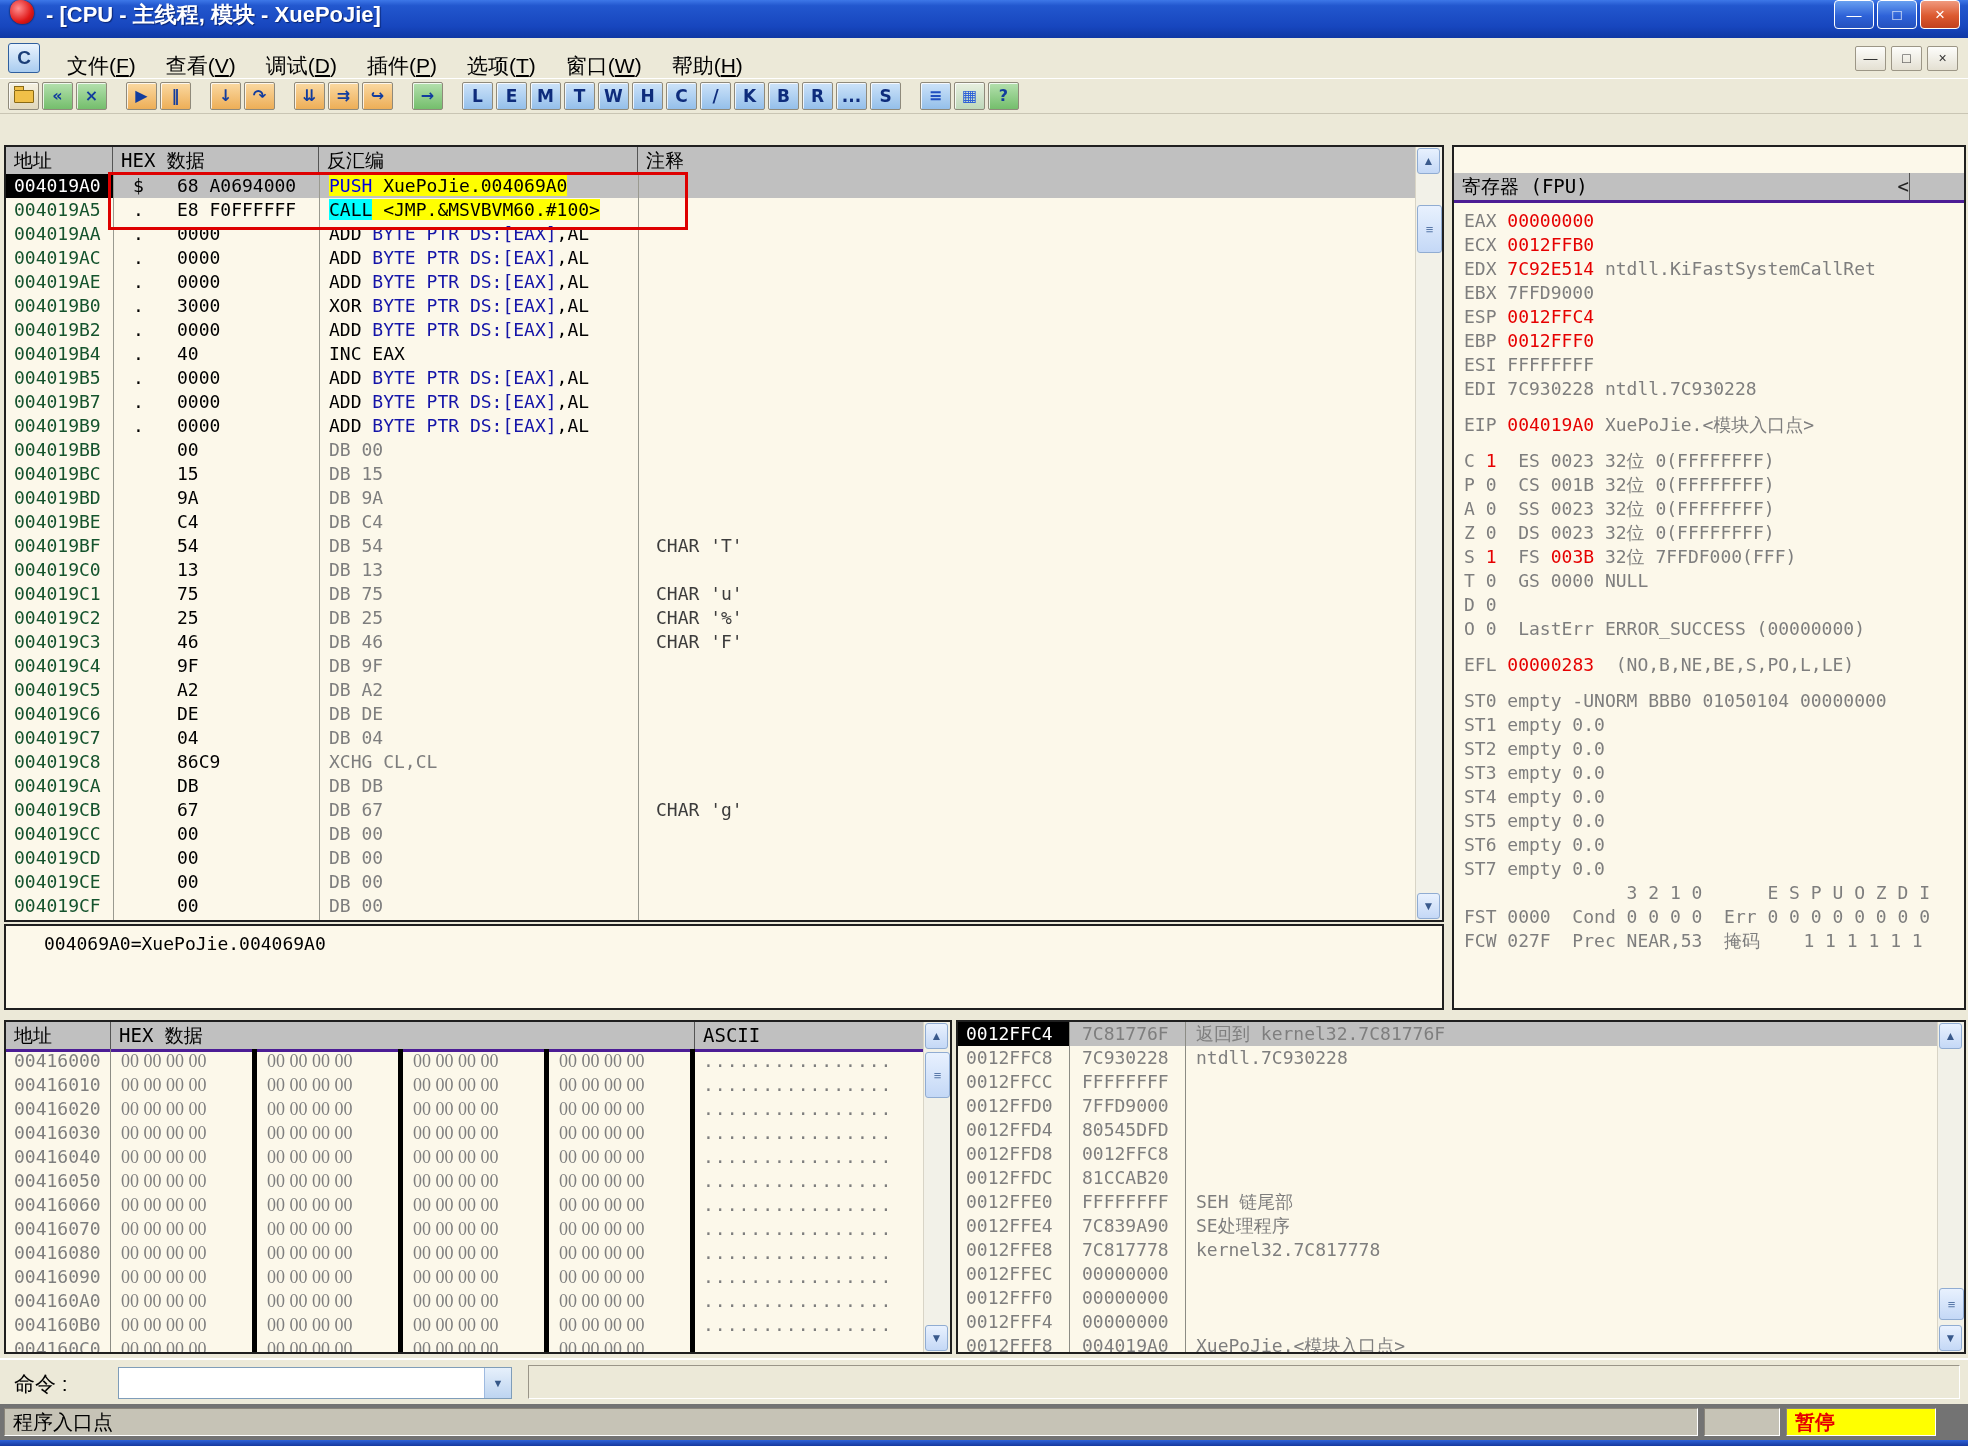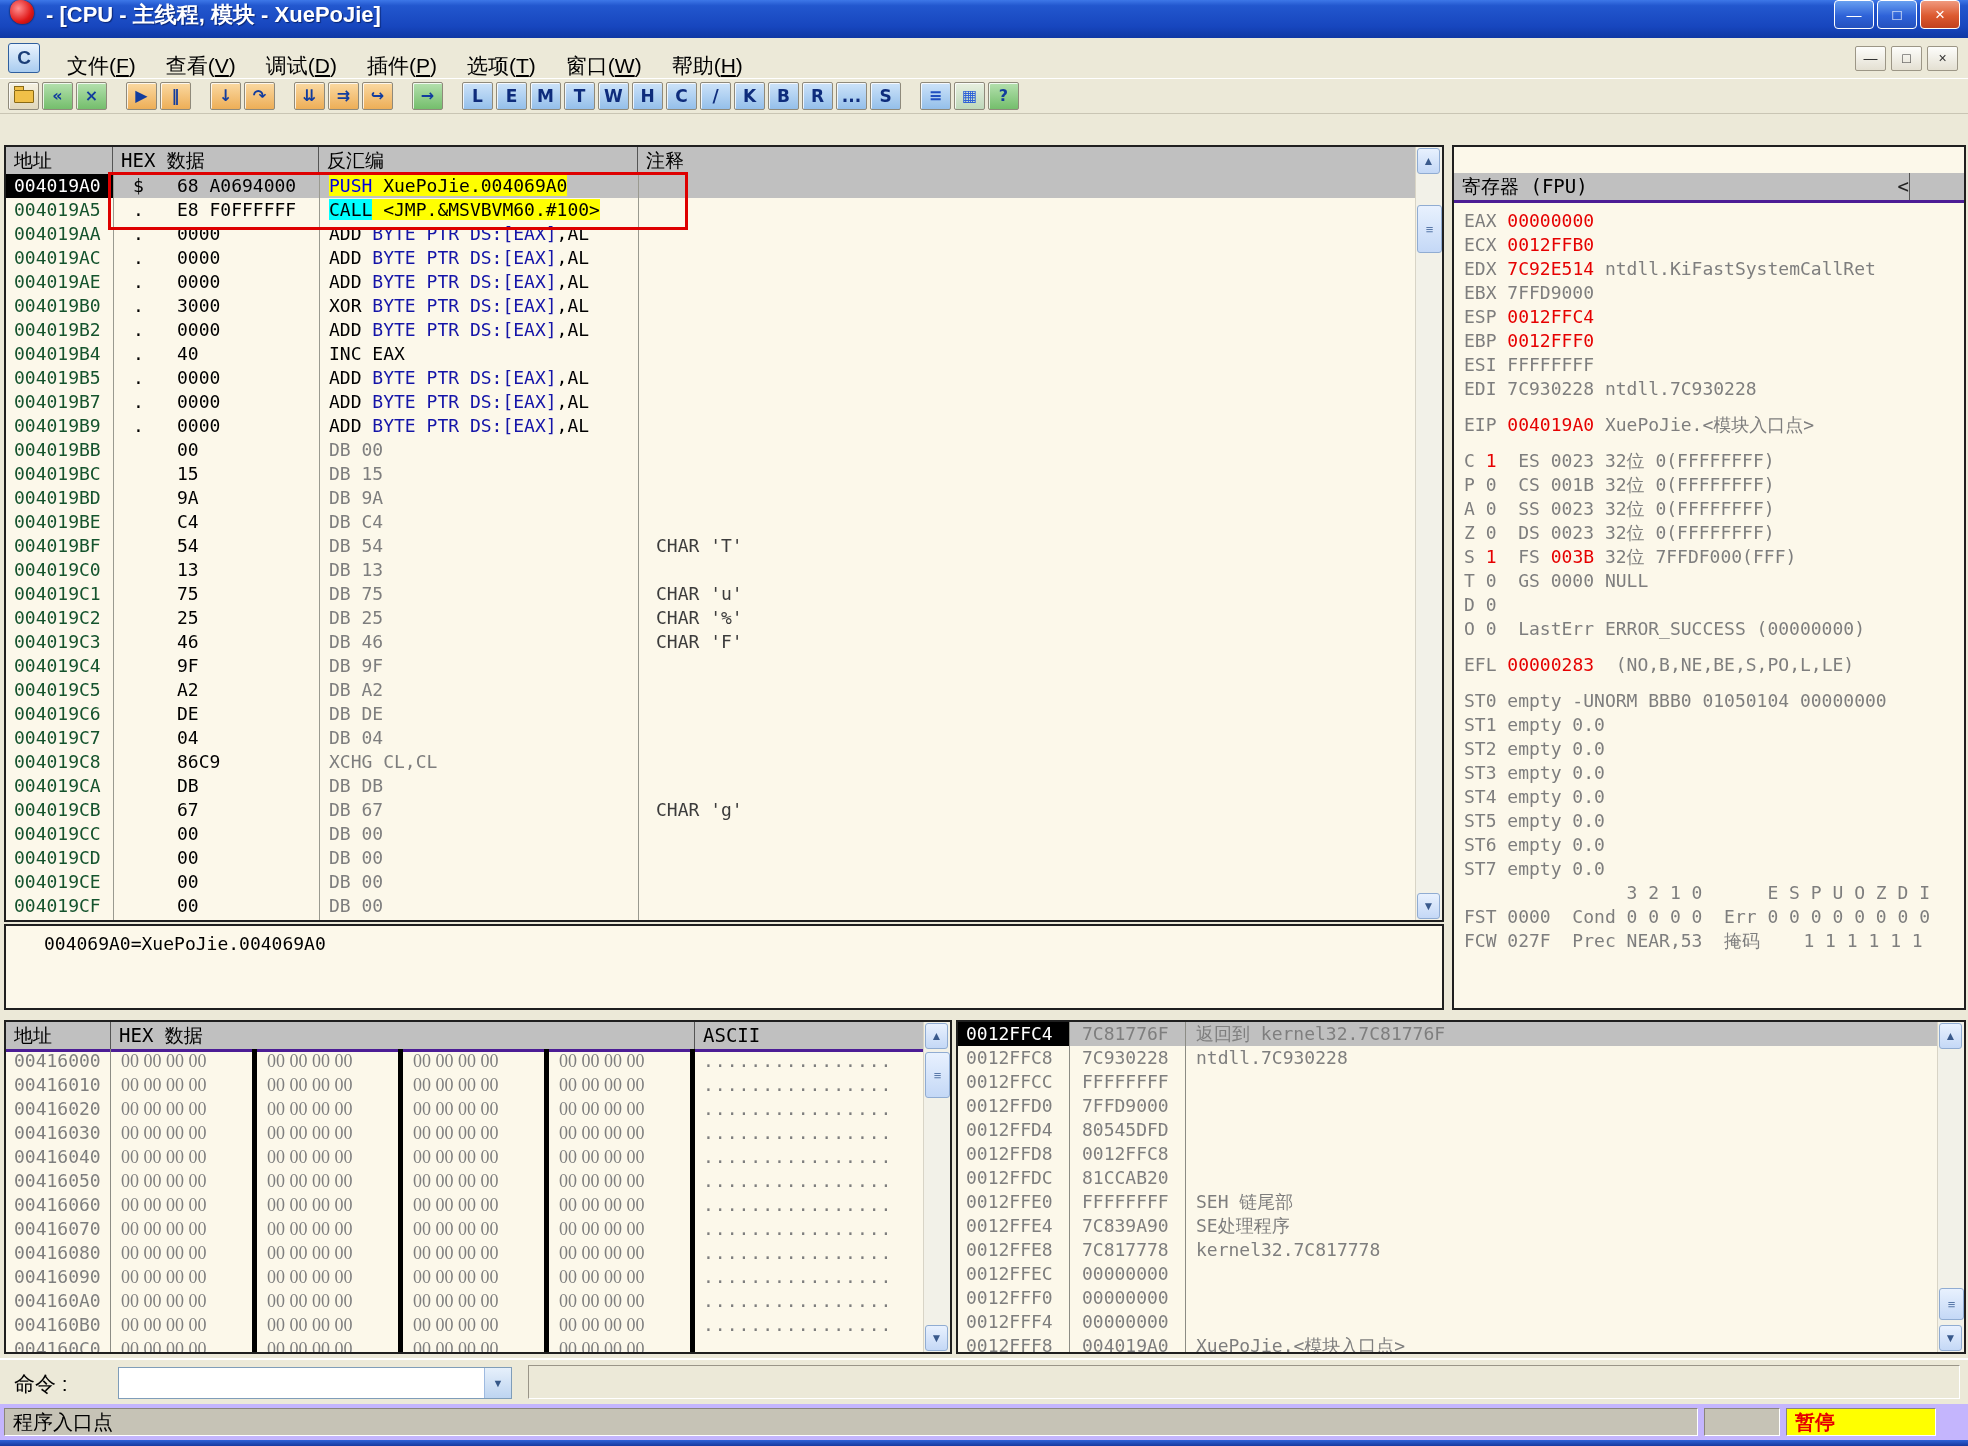--- a/index.html
+++ b/index.html
@@ -111,21 +111,21 @@
   .cmdbar{position:absolute;left:0;top:1358px;width:1968px;height:46px;background:#ECE9D8;border-top:2px solid #FFF;}
   .cmd-label{position:absolute;left:14px;top:10px;font-size:21px;color:#000;}
   .combo{position:absolute;left:118px;top:7px;width:392px;height:30px;background:#FFF;
     border:1px solid #7F9DB9;display:flex;}
   .combo input{flex:1;border:none;outline:none;font:18px "DejaVu Sans Mono",monospace;padding:0 4px;}
   .combo .drop{width:26px;border-left:1px solid #9EBAE0;background:linear-gradient(#E6F0FB,#BDD4F0);
     color:#365888;font-size:11px;display:flex;align-items:center;justify-content:center;}
   .cmd-panel{position:absolute;left:528px;top:5px;width:1432px;height:34px;background:#ECE9D8;
     border:1px solid;border-color:#9A9588 #FFF #FFF #9A9588;box-sizing:border-box;}
   
-  .statusbar{position:absolute;left:0;top:1404px;width:1968px;height:36px;background:#c4b5fd;}
+  .statusbar{position:absolute;left:0;top:1404px;width:1968px;height:36px;background:#737373;}
   .scell{position:absolute;top:4px;height:28px;background:#C6C3B6;border:1px solid;
     border-color:#8A857A #FFF #FFF #8A857A;box-sizing:border-box;font-size:20px;line-height:26px;
     padding-left:8px;color:#000;}
   .scell.left{left:4px;width:1694px;}
   .scell.mid{left:1704px;width:76px;}
   .scell.state{left:1786px;width:150px;background:#FFFF00;color:#E60000;font-weight:bold;}
   .bottomedge{position:absolute;left:0;top:1440px;width:1968px;height:6px;
     background:linear-gradient(#2E62D8,#16389E);}
 </style>
 </head>

